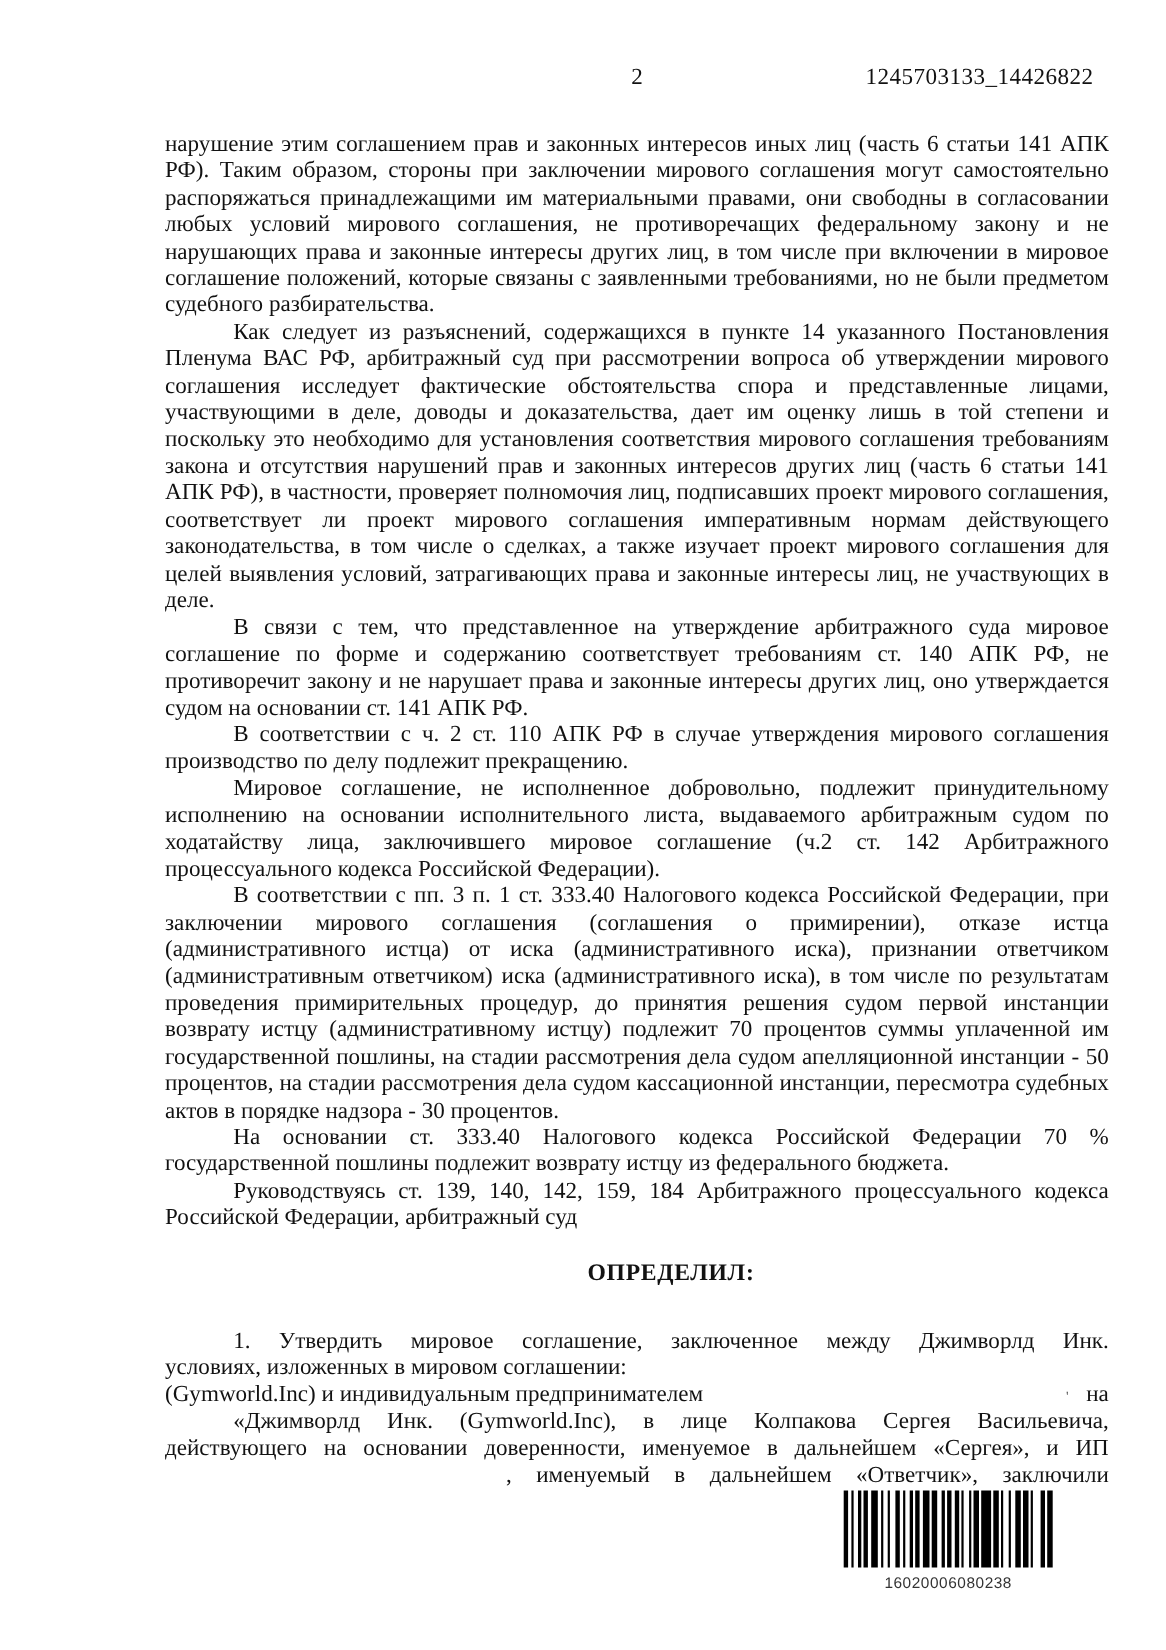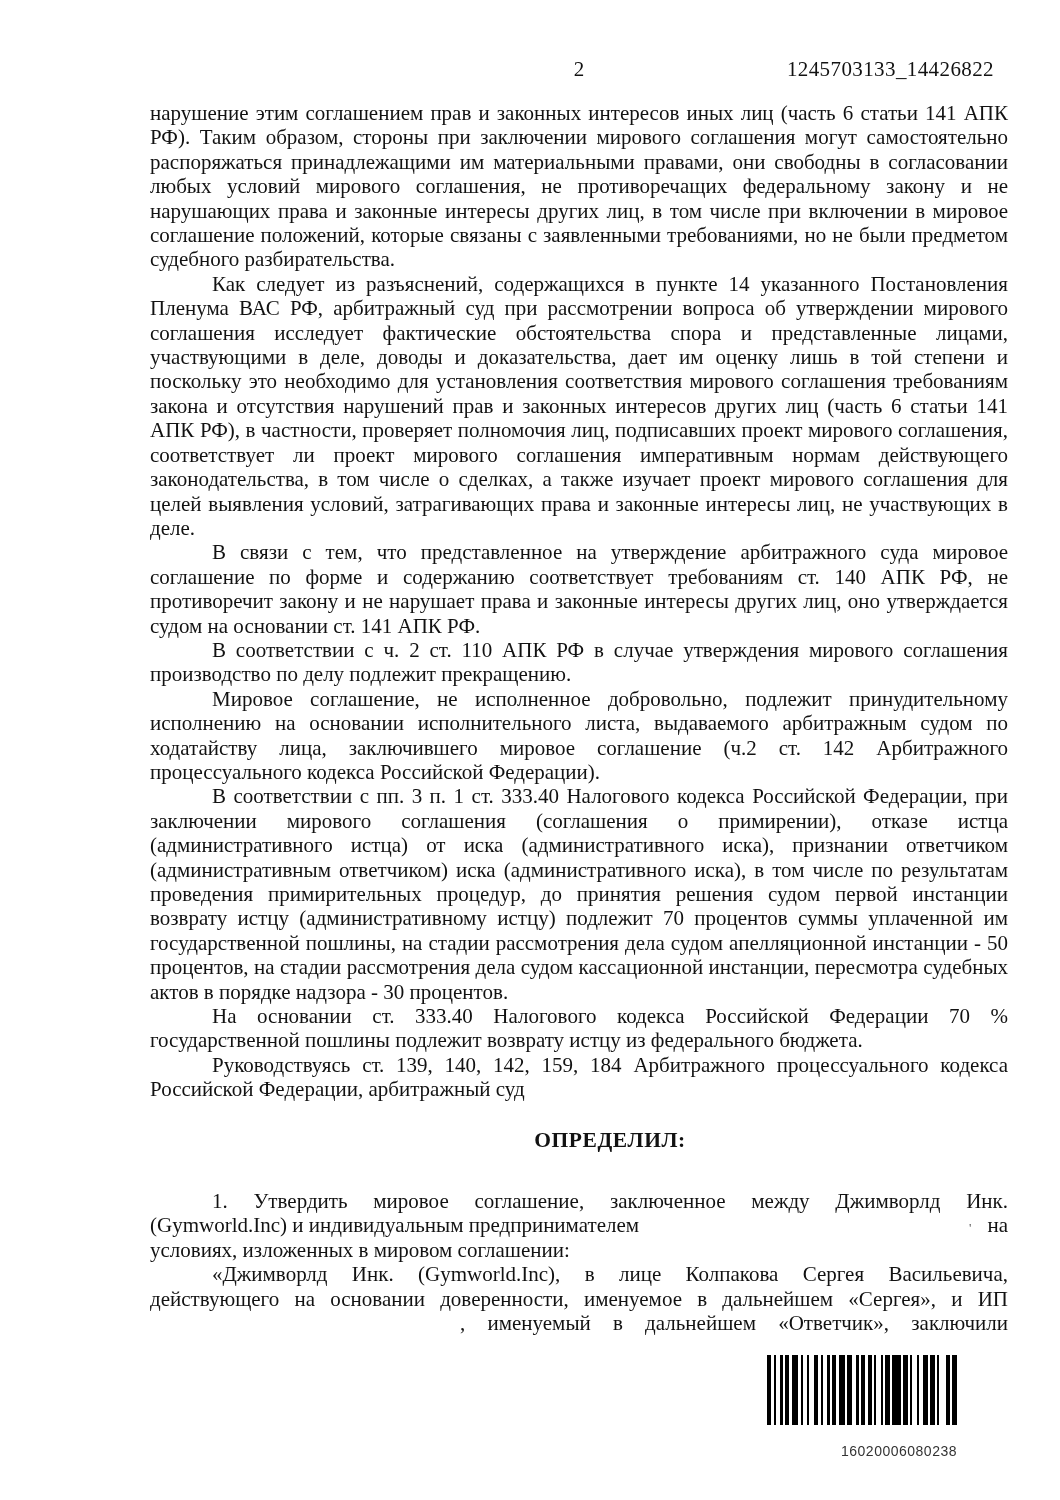--- a/index.html
+++ b/index.html
@@ -28,21 +28,21 @@
   }
   .doc-number {
     position: absolute;
     right: 14px;
     top: 0;
     letter-spacing: 0.4px;
   }
   .content {
     position: absolute;
     left: 150px;
-    top: 101px;
+    top: 118px;
     width: 858px;
     font-size: 21px;
     line-height: 24.4px;
     text-align: justify;
   }
   .content p {
     margin: 0;
     text-indent: 62px;
   }
   .content p.no-indent { text-indent: 0; }
@@ -79,22 +79,22 @@
     width: 190px;
   }
   .barcode-bars {
     display: flex;
     width: 190px;
     height: 70px;
   }
   .barcode-bars .bar { background: #000; height: 100%; }
   .barcode-bars .space { background: transparent; height: 100%; }
   .barcode-number {
-    margin-top: 18px;
-    text-align: right;
+    margin-top: 6px;
+    text-align: center;
     font-family: "Liberation Sans", "DejaVu Sans", sans-serif;
     font-size: 14px;
     letter-spacing: 0.5px;
     color: #333;
   }
 </style>
 </head>
 <body>
 
 <div class="page">
@@ -111,27 +111,27 @@
     <p>В соответствии с ч. 2 ст. 110 АПК РФ в случае утверждения мирового соглашения производство по делу подлежит прекращению.</p>
     <p>Мировое соглашение, не исполненное добровольно, подлежит принудительному исполнению на основании исполнительного листа, выдаваемого арбитражным судом по ходатайству лица, заключившего мировое соглашение (ч.2 ст. 142 Арбитражного процессуального кодекса Российской Федерации).</p>
     <p>В соответствии с пп. 3 п. 1 ст. 333.40 Налогового кодекса Российской Федерации, при заключении мирового соглашения (соглашения о примирении), отказе истца (административного истца) от иска (административного иска), признании ответчиком (административным ответчиком) иска (административного иска), в том числе по результатам проведения примирительных процедур, до принятия решения судом первой инстанции возврату истцу (административному истцу) подлежит 70 процентов суммы уплаченной им государственной пошлины, на стадии рассмотрения дела судом апелляционной инстанции - 50 процентов, на стадии рассмотрения дела судом кассационной инстанции, пересмотра судебных актов в порядке надзора - 30 процентов.</p>
     <p>На основании ст. 333.40 Налогового кодекса Российской Федерации 70 % государственной пошлины подлежит возврату истцу из федерального бюджета.</p>
     <p>Руководствуясь ст. 139, 140, 142, 159, 184 Арбитражного процессуального кодекса Российской Федерации, арбитражный суд</p>
 
     <div class="ruling-heading">ОПРЕДЕЛИЛ:</div>
 
     <div>
       <div class="line jlast l-indent">1. Утвердить мировое соглашение, заключенное между Джимворлд Инк.</div>
+      <div class="line">условиях, изложенных в мировом соглашении:</div>
       <div class="line flexline">
         <span>(Gymworld.Inc) и индивидуальным предпринимателем</span>
         <span class="gap"></span>
         <span class="redaction-mark">'</span>
         <span>на</span>
       </div>
-      <div class="line">условиях, изложенных в мировом соглашении:</div>
     </div>
 
     <div>
       <div class="line jlast l-indent">«Джимворлд Инк. (Gymworld.Inc), в лице Колпакова Сергея Васильевича,</div>
       <div class="line jlast">действующего на основании доверенности, именуемое в дальнейшем «Сергея», и ИП</div>
       <div class="line jlast indent-gap-line">, именуемый в дальнейшем «Ответчик», заключили</div>
     </div>
   </div>
 
   <div class="barcode-block">

